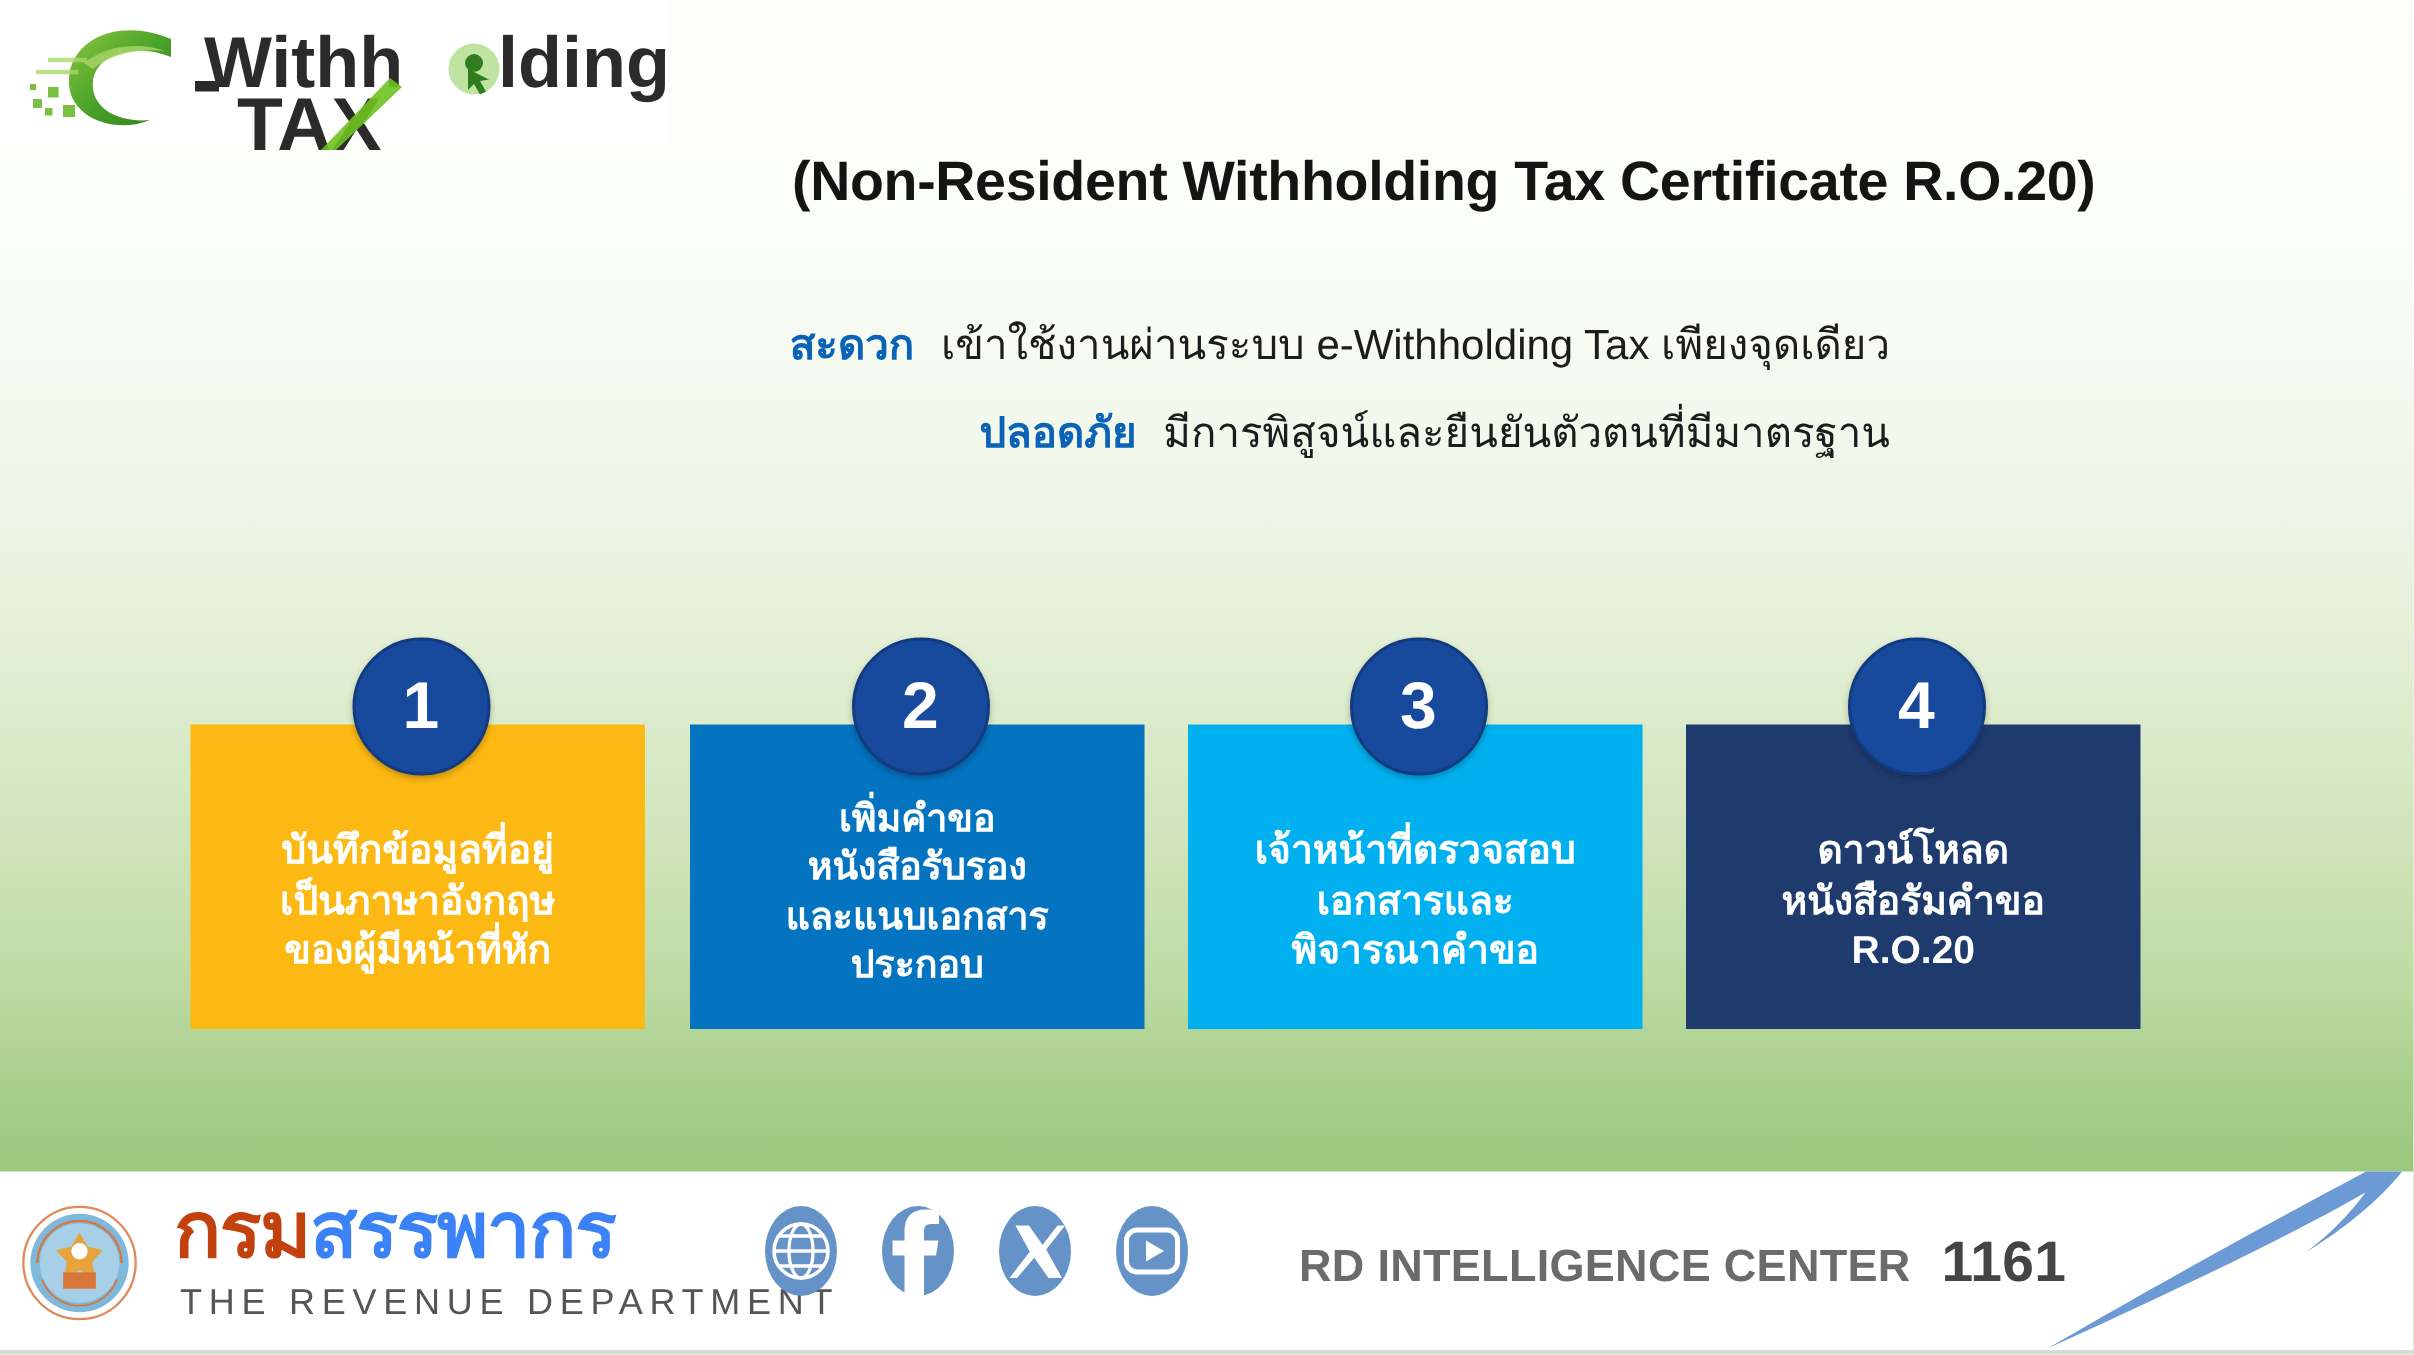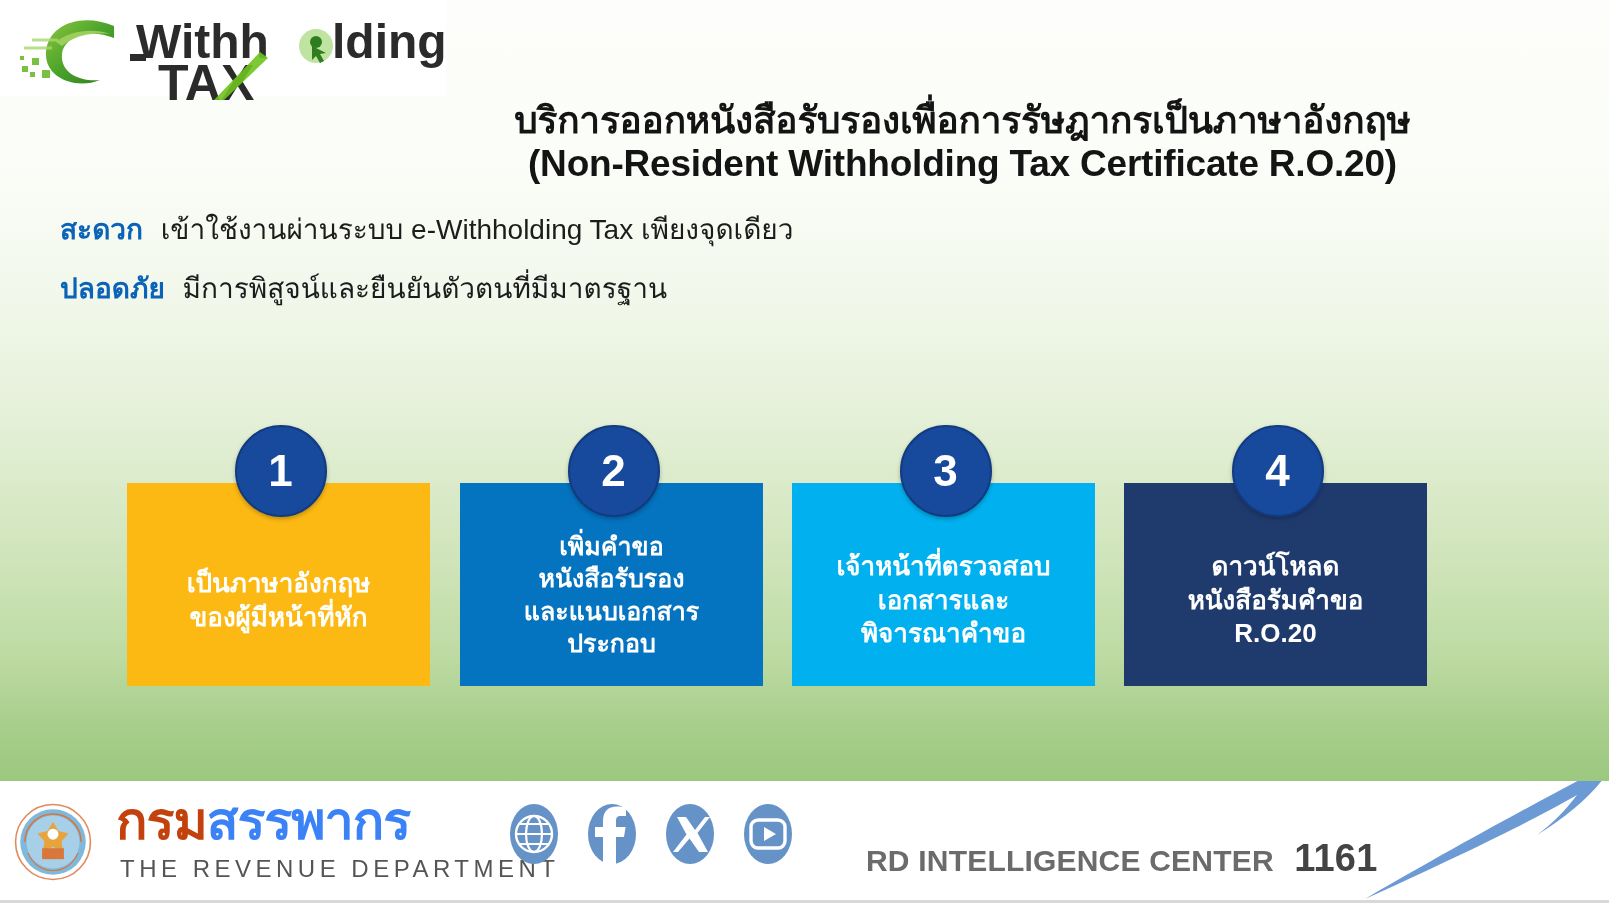--- a/index.html
+++ b/index.html
@@ -38,21 +38,21 @@
     text-align:center;
   }
   .title-line{
     font-weight:bold;color:#141414;line-height:1.16;
     letter-spacing:-0.2px;white-space:nowrap;
   }
   .title-th{font-size:37px;}
   .title-en{font-size:37px;}
 
   
-  .bullets{position:absolute;left:60px;top:216px;width:1200px;}
+  .bullets{position:absolute;left:60px;top:216px;width:1200px;text-align:right;}
   .bullet{
     font-size:28px;color:#1c1c1c;line-height:1;margin-bottom:31px;
     white-space:nowrap;
   }
   .bullet .kw{color:#0b63b8;font-weight:bold;}
 
   
   .steps{position:absolute;left:0;top:425px;width:1609px;height:270px;}
   .step{position:absolute;top:58px;width:303px;height:203px;}
   .step .panel{position:absolute;left:0;top:0;width:100%;height:100%;}
@@ -95,21 +95,21 @@
   }
   .rd-th .g{color:#c2410c;}
   .rd-th .b{color:#3b82f6;}
   .rd-en{
     position:absolute;left:112px;top:66px;font-size:24px;color:#555555;
     letter-spacing:4.5px;white-space:nowrap;
   }
   .social{position:absolute;left:508px;top:22px;display:flex;gap:26px;}
   .soc{width:52px;height:62px;}
   .rdic{
-    position:absolute;left:866px;top:56px;
+    position:absolute;left:866px;top:40px;
     font-size:30px;font-weight:bold;color:#6b6b6b;
     letter-spacing:.2px;white-space:nowrap;
   }
   .rdic .num{font-size:38px;color:#444444;}
   .swoosh{position:absolute;right:-6px;top:-28px;width:290px;height:160px;}
 </style>
 </head>
 <body>
 
 <div id="poster">
@@ -149,41 +149,41 @@
 
         <rect x="112" y="46" width="16" height="7" fill="#2b2b2b"></rect>
 
         <text x="140" y="92" font-family="'Liberation Sans',sans-serif" font-size="50" font-weight="bold" fill="#2b2b2b">TAX</text>
         <path d="M196 92 L242 44 L250 50 L206 92 Z" fill="#6ec21f" opacity=".9"></path>
       </svg>
     </div>
   </div>
 
   <div class="title-block">
-    <div class="title-line title-th">บริการออกหนังสือรับรองเพื่อการรัษฎากรเป็นภาษาอังกฤษ</div>
     <div class="title-line title-en">(Non-Resident Withholding Tax Certificate R.O.20)</div>
   </div>
 
   <div class="bullets">
     <div class="bullet">
       <span class="kw" style="margin-right: 10px;">สะดวก</span>
       <span>เข้าใช้งานผ่านระบบ e-Withholding Tax เพียงจุดเดียว</span>
     </div>
     <div class="bullet">
       <span class="kw" style="margin-right: 10px;">ปลอดภัย</span>
       <span>มีการพิสูจน์และยืนยันตัวตนที่มีมาตรฐาน</span>
     </div>
   </div>
 
   <div class="steps">
 
     <div class="step" id="step-1">
       <div class="panel"></div>
       <div class="circle">1</div>
       <div class="label">
+        <span>บันทึกข้อมูลที่อยู่</span>
         <span>เป็นภาษาอังกฤษ</span>
         <span>ของผู้มีหน้าที่หัก</span>
       </div>
     </div>
 
     <div class="step" id="step-2">
       <div class="panel"></div>
       <div class="circle">2</div>
       <div class="label">
         <span>เพิ่มคำขอ</span>

